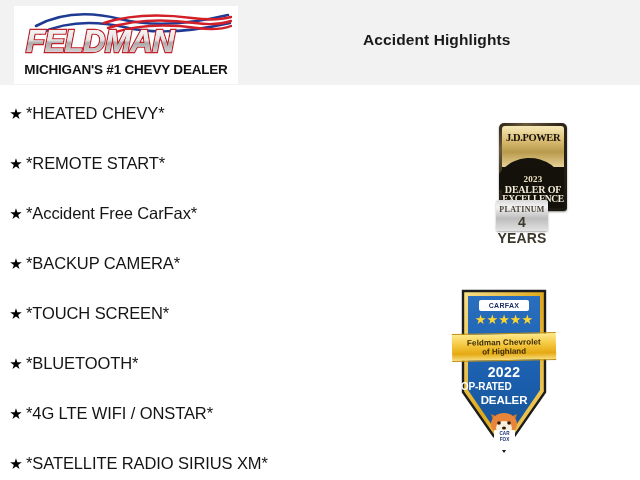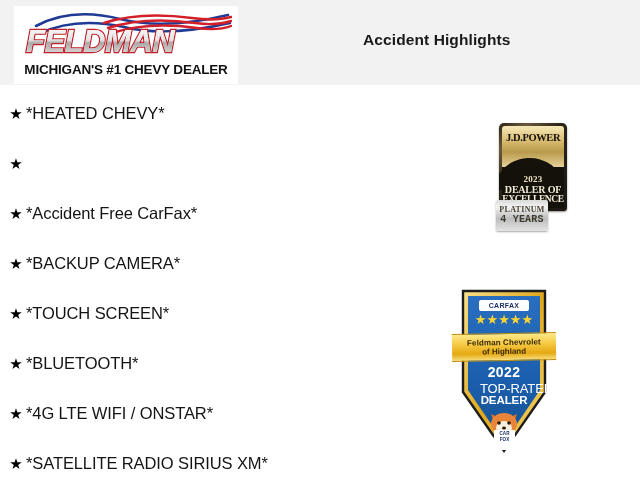--- a/index.html
+++ b/index.html
@@ -215,22 +215,22 @@
     font-weight: bold;
     color: #4b4437;
     letter-spacing: 0.3px;
   }
   .jd-years {
     position: absolute;
     left: 0;
     top: 14px;
     width: 100%;
     text-align: center;
-    font-family: Liberation Mono, monospace;
-    font-size: 10px;
+    font-family: Liberation Sans, sans-serif;
+    font-size: 14px;
     font-weight: bold;
     color: #3d382c;
     letter-spacing: 0.2px;
   }
 
   
   #carfax-badge {
     position: absolute;
     left: 455px;
     top: 288px;
@@ -314,23 +314,23 @@
     font-size: 14px;
     font-weight: bold;
     color: #ffffff;
     letter-spacing: 0.4px;
   }
   .cf-top {
     position: absolute;
     left: 0;
     top: 93px;
     width: 98px;
-    text-align: right;
-    font-size: 13px;
-    font-weight: normal;
+    text-align: left;
+    font-size: 10px;
+    font-weight: bold;
     color: #ffffff;
     letter-spacing: -0.1px;
   }
   .cf-dealer {
     position: absolute;
     left: 0;
     top: 106px;
     width: 98px;
     text-align: center;
     font-size: 11.5px;
@@ -403,20 +403,21 @@
 
 <div id="highlights-list">
 
   <div class="highlight-row">
     <span class="bullet-star">★</span>
     <span class="highlight-label">*HEATED CHEVY*</span>
   </div>
 
   <div class="highlight-row">
     <span class="bullet-star">★</span>
+    <span class="highlight-label">*REMOTE START*</span>
   </div>
 
   <div class="highlight-row">
     <span class="bullet-star">★</span>
     <span class="highlight-label">*Accident Free CarFax*</span>
   </div>
 
   <div class="highlight-row">
     <span class="bullet-star">★</span>
     <span class="highlight-label">*BACKUP CAMERA*</span>

